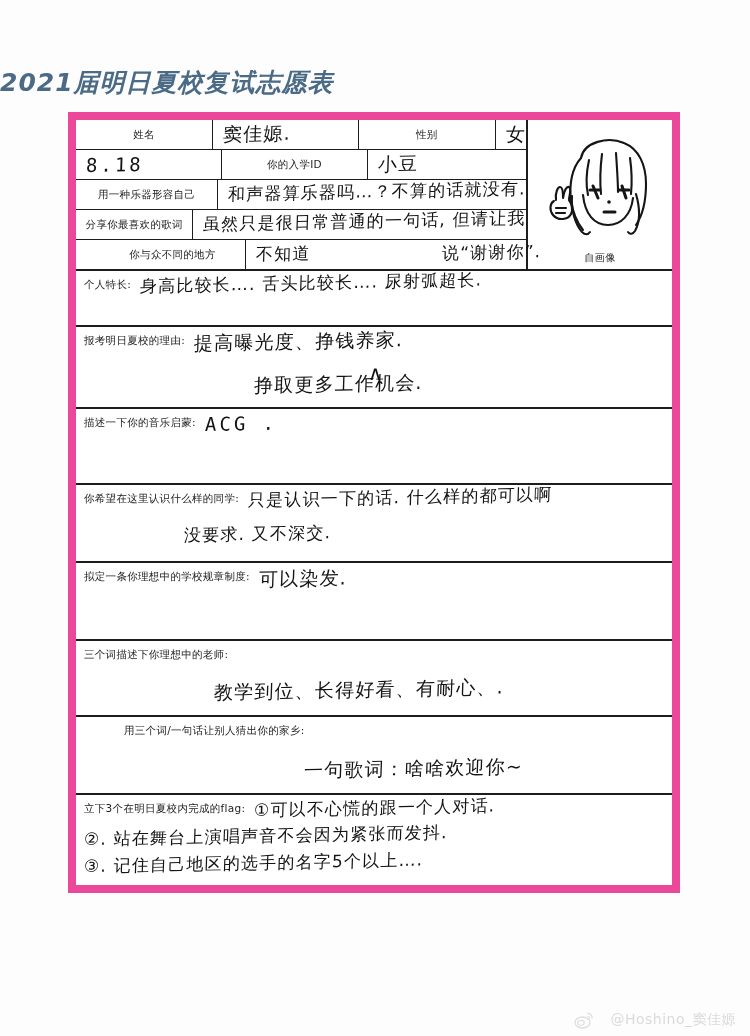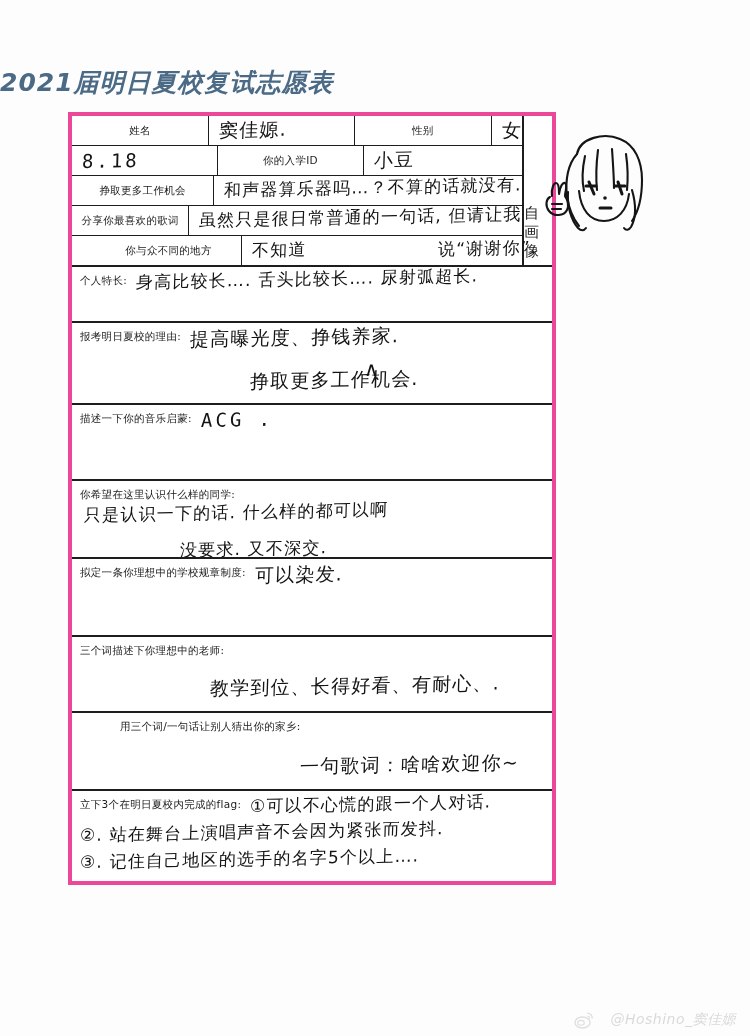--- a/index.html
+++ b/index.html
@@ -26,39 +26,39 @@
     font-style: italic;
     letter-spacing: 1px;
     color: #4a6a86;
     font-family: "DejaVu Sans", "Liberation Sans", sans-serif;
   }
 
   
   .form {
     position: absolute;
     left: 68px; top: 112px;
-    width: 488px;
-    border: 4px solid #ec4899;
+    width: 612px;
+    border: 8px solid #ec4899;
     background: #ffffff;
   }
 
   
   .top-area { display: flex; }
   .info-grid { width: 452px; border-right: 2px solid #1d1d1d; }
   .portrait-cell {
     width: 156px;
     position: relative;
     display: flex;
     flex-direction: column;
     justify-content: flex-end;
     align-items: center;
     padding-bottom: 4px;
   }
   .portrait-label {
-    font-size: 15px;
+    font-size: 10px;
     color: #1d1d1d;
     letter-spacing: 0.5px;
     z-index: 3;
   }
   .portrait-art {
     position: absolute;
     top: 12px; left: 8px;
     width: 140px; height: 122px;
   }
 
@@ -139,21 +139,20 @@
     font-size: 20px;
     color: #141414;
   }
 
   
   .watermark {
     position: absolute;
     right: 14px; bottom: 6px;
     display: flex; align-items: center; gap: 16px;
     opacity: 0.30;
-    font-style: italic;
   }
   .watermark .wm-text {
     font-size: 14px;
     color: #8a8a8a;
     letter-spacing: 0.5px;
   }
 </style>
 </head>
 <body>
 
@@ -182,21 +181,21 @@
           <div class="val mid">
             <span class="hw lg mono">8.18</span>
           </div>
           <div class="lbl">你的入学ID</div>
           <div class="val">
             <span class="hw lg">小豆</span>
           </div>
         </div>
 
         <div class="row">
-          <div class="lbl wide">挣取更多工作机会</div>
+          <div class="lbl wide">用一种乐器形容自己</div>
           <div class="val">
             <span class="hw">和声器算乐器吗…？不算的话就没有.</span>
           </div>
         </div>
 
         <div class="row">
           <div class="lbl wide">分享你最喜欢的歌词</div>
           <div class="val">
             <span class="hw">虽然只是很日常普通的一句话, 但请让我</span>
           </div>

